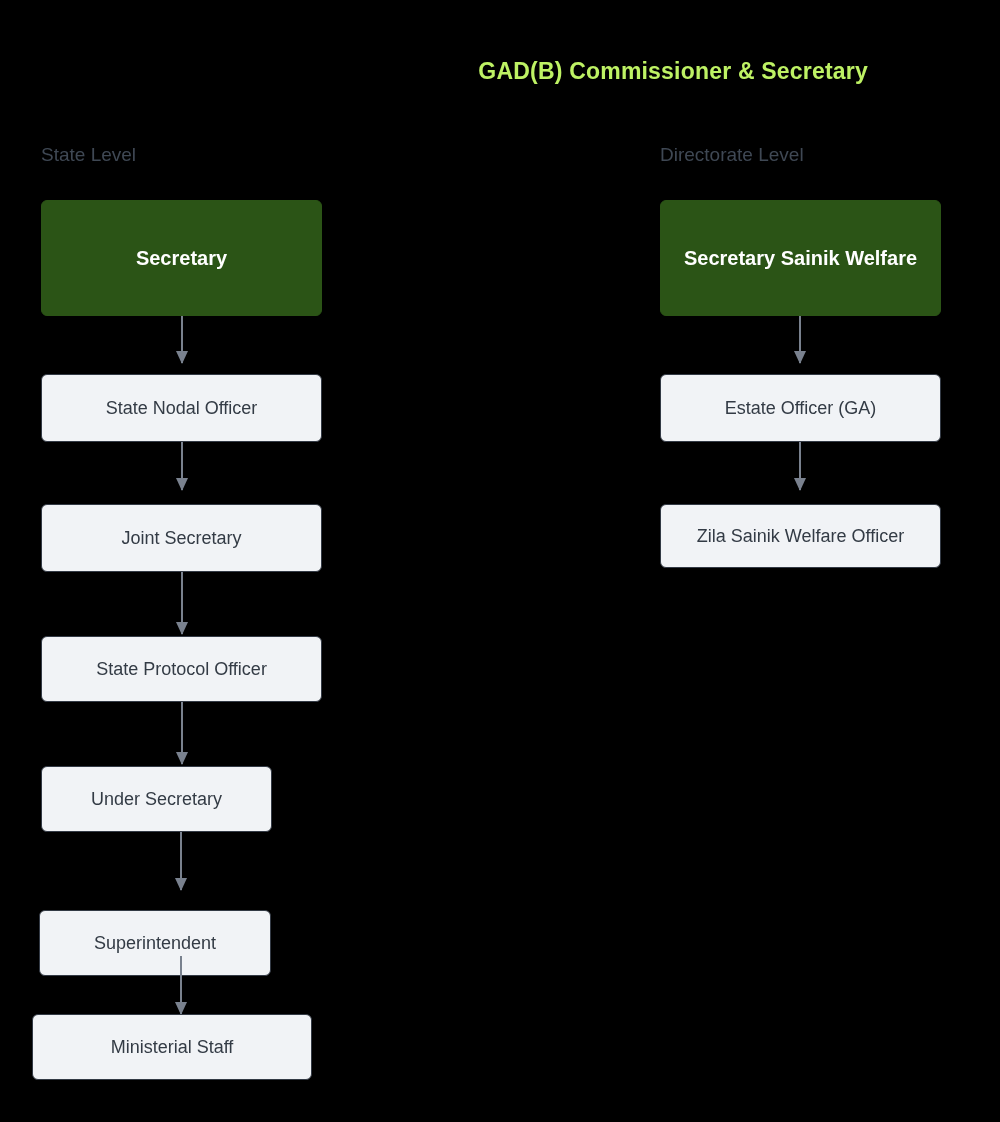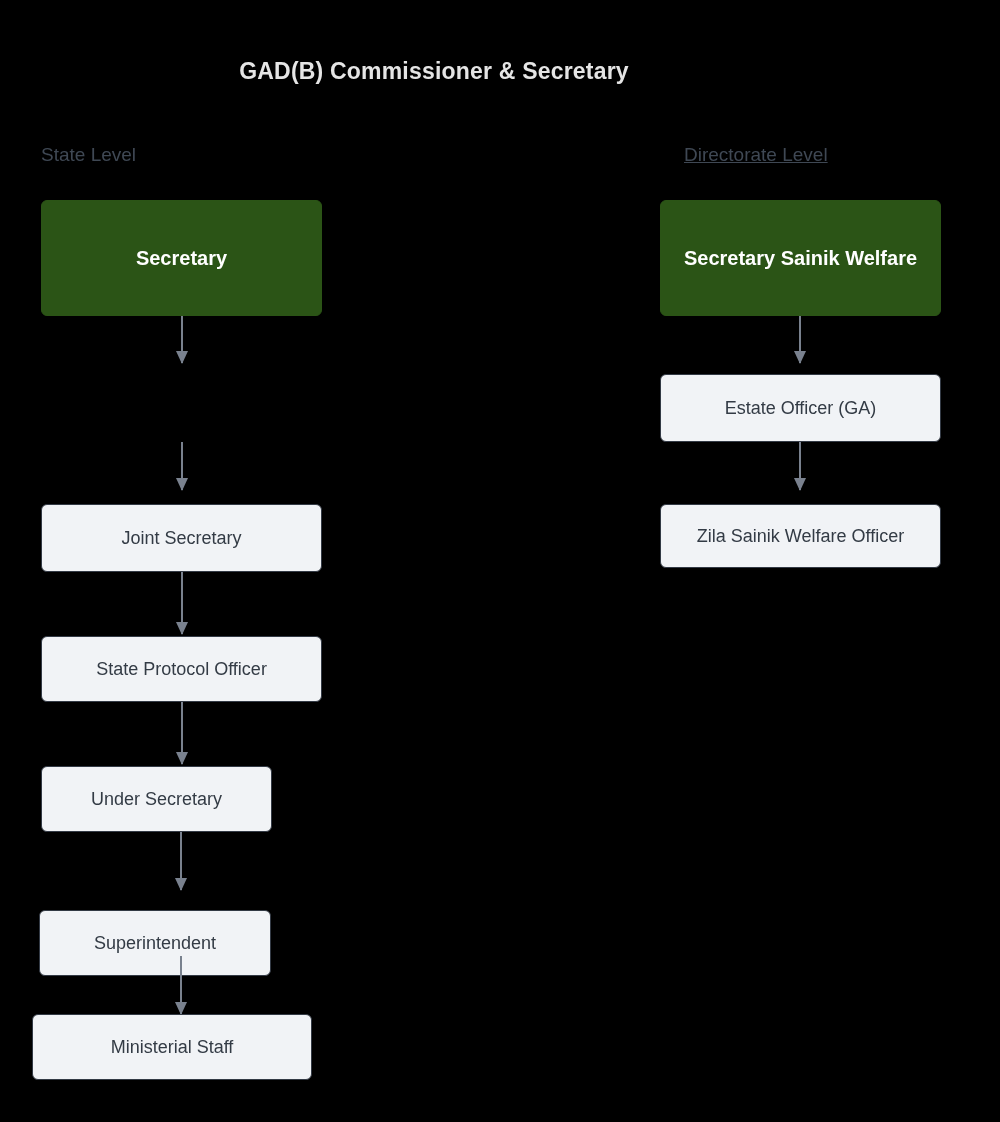--- a/index.html
+++ b/index.html
@@ -20,37 +20,37 @@
     position: absolute;
     inset: 0;
   }
 
   
   .chart-title {
     position: absolute;
     top: 58px;
     left: 0;
     width: 868px;
-    text-align: center;
+    text-align: right;
     font-size: 23px;
     font-weight: bold;
-    color: #e5e5e5;
+    color: #bef264;
     letter-spacing: 0.2px;
   }
 
   
   .column-header {
     position: absolute;
     font-size: 19px;
     font-weight: normal;
     color: #3f4854;
     white-space: nowrap;
   }
   .column-header.left  { top: 144px; left: 41px;  width: 281px; }
-  .column-header.right { top: 144px; left: 684px; width: 281px; text-decoration: underline; }
+  .column-header.right { top: 144px; left: 660px; width: 281px; }
 
   
   .node {
     position: absolute;
     box-sizing: border-box;
     display: flex;
     align-items: center;
     justify-content: center;
     text-align: center;
     border-radius: 6px;
@@ -107,20 +107,21 @@
   <div class="column-header left">State Level</div>
   <div class="column-header right">Directorate Level</div>
 
   <div class="node root" style="left:41px; top:200px; width:281px; height:116px;">Secretary</div>
 
   <div class="connector" style="left:181px; top:316px; height:47px;">
     <div class="line"></div>
     <div class="head"></div>
   </div>
 
+  <div class="node step" style="left:41px; top:374px; width:281px; height:68px;">State Nodal Officer</div>
 
   <div class="connector" style="left:181px; top:442px; height:48px;">
     <div class="line"></div>
     <div class="head"></div>
   </div>
 
   <div class="node step" style="left:41px; top:504px; width:281px; height:68px;">Joint Secretary</div>
 
   <div class="connector" style="left:181px; top:572px; height:62px;">
     <div class="line"></div>

